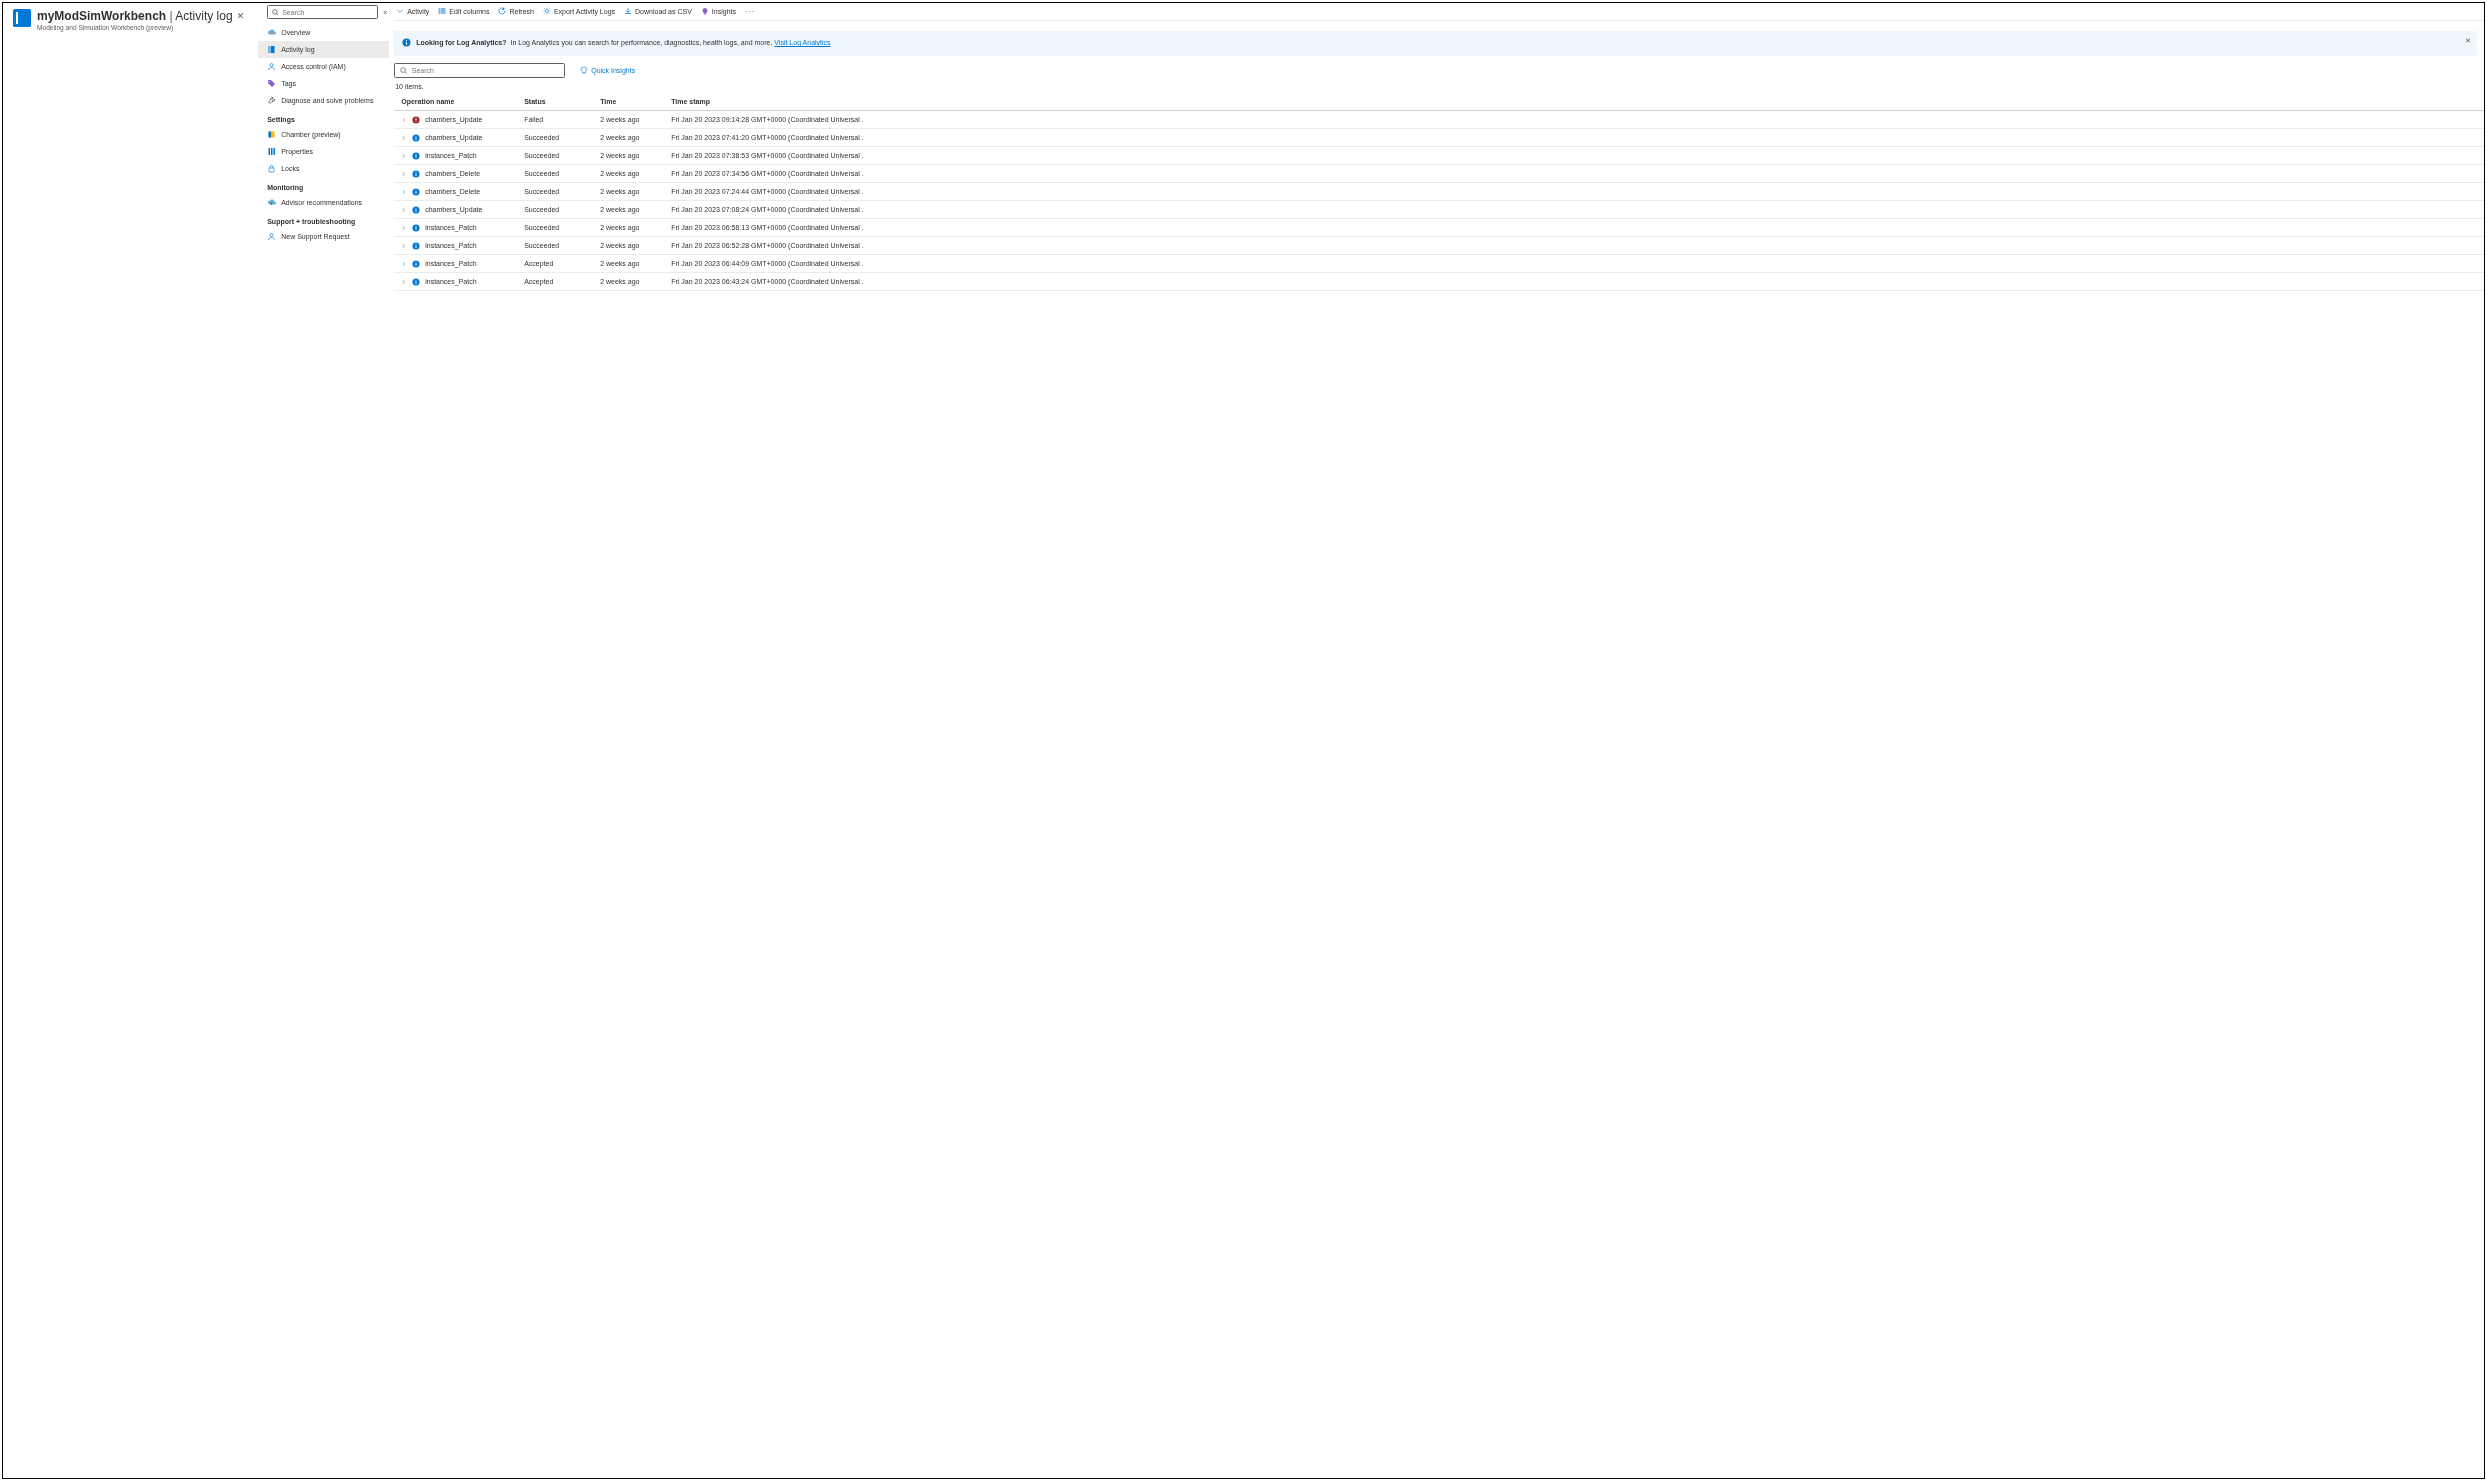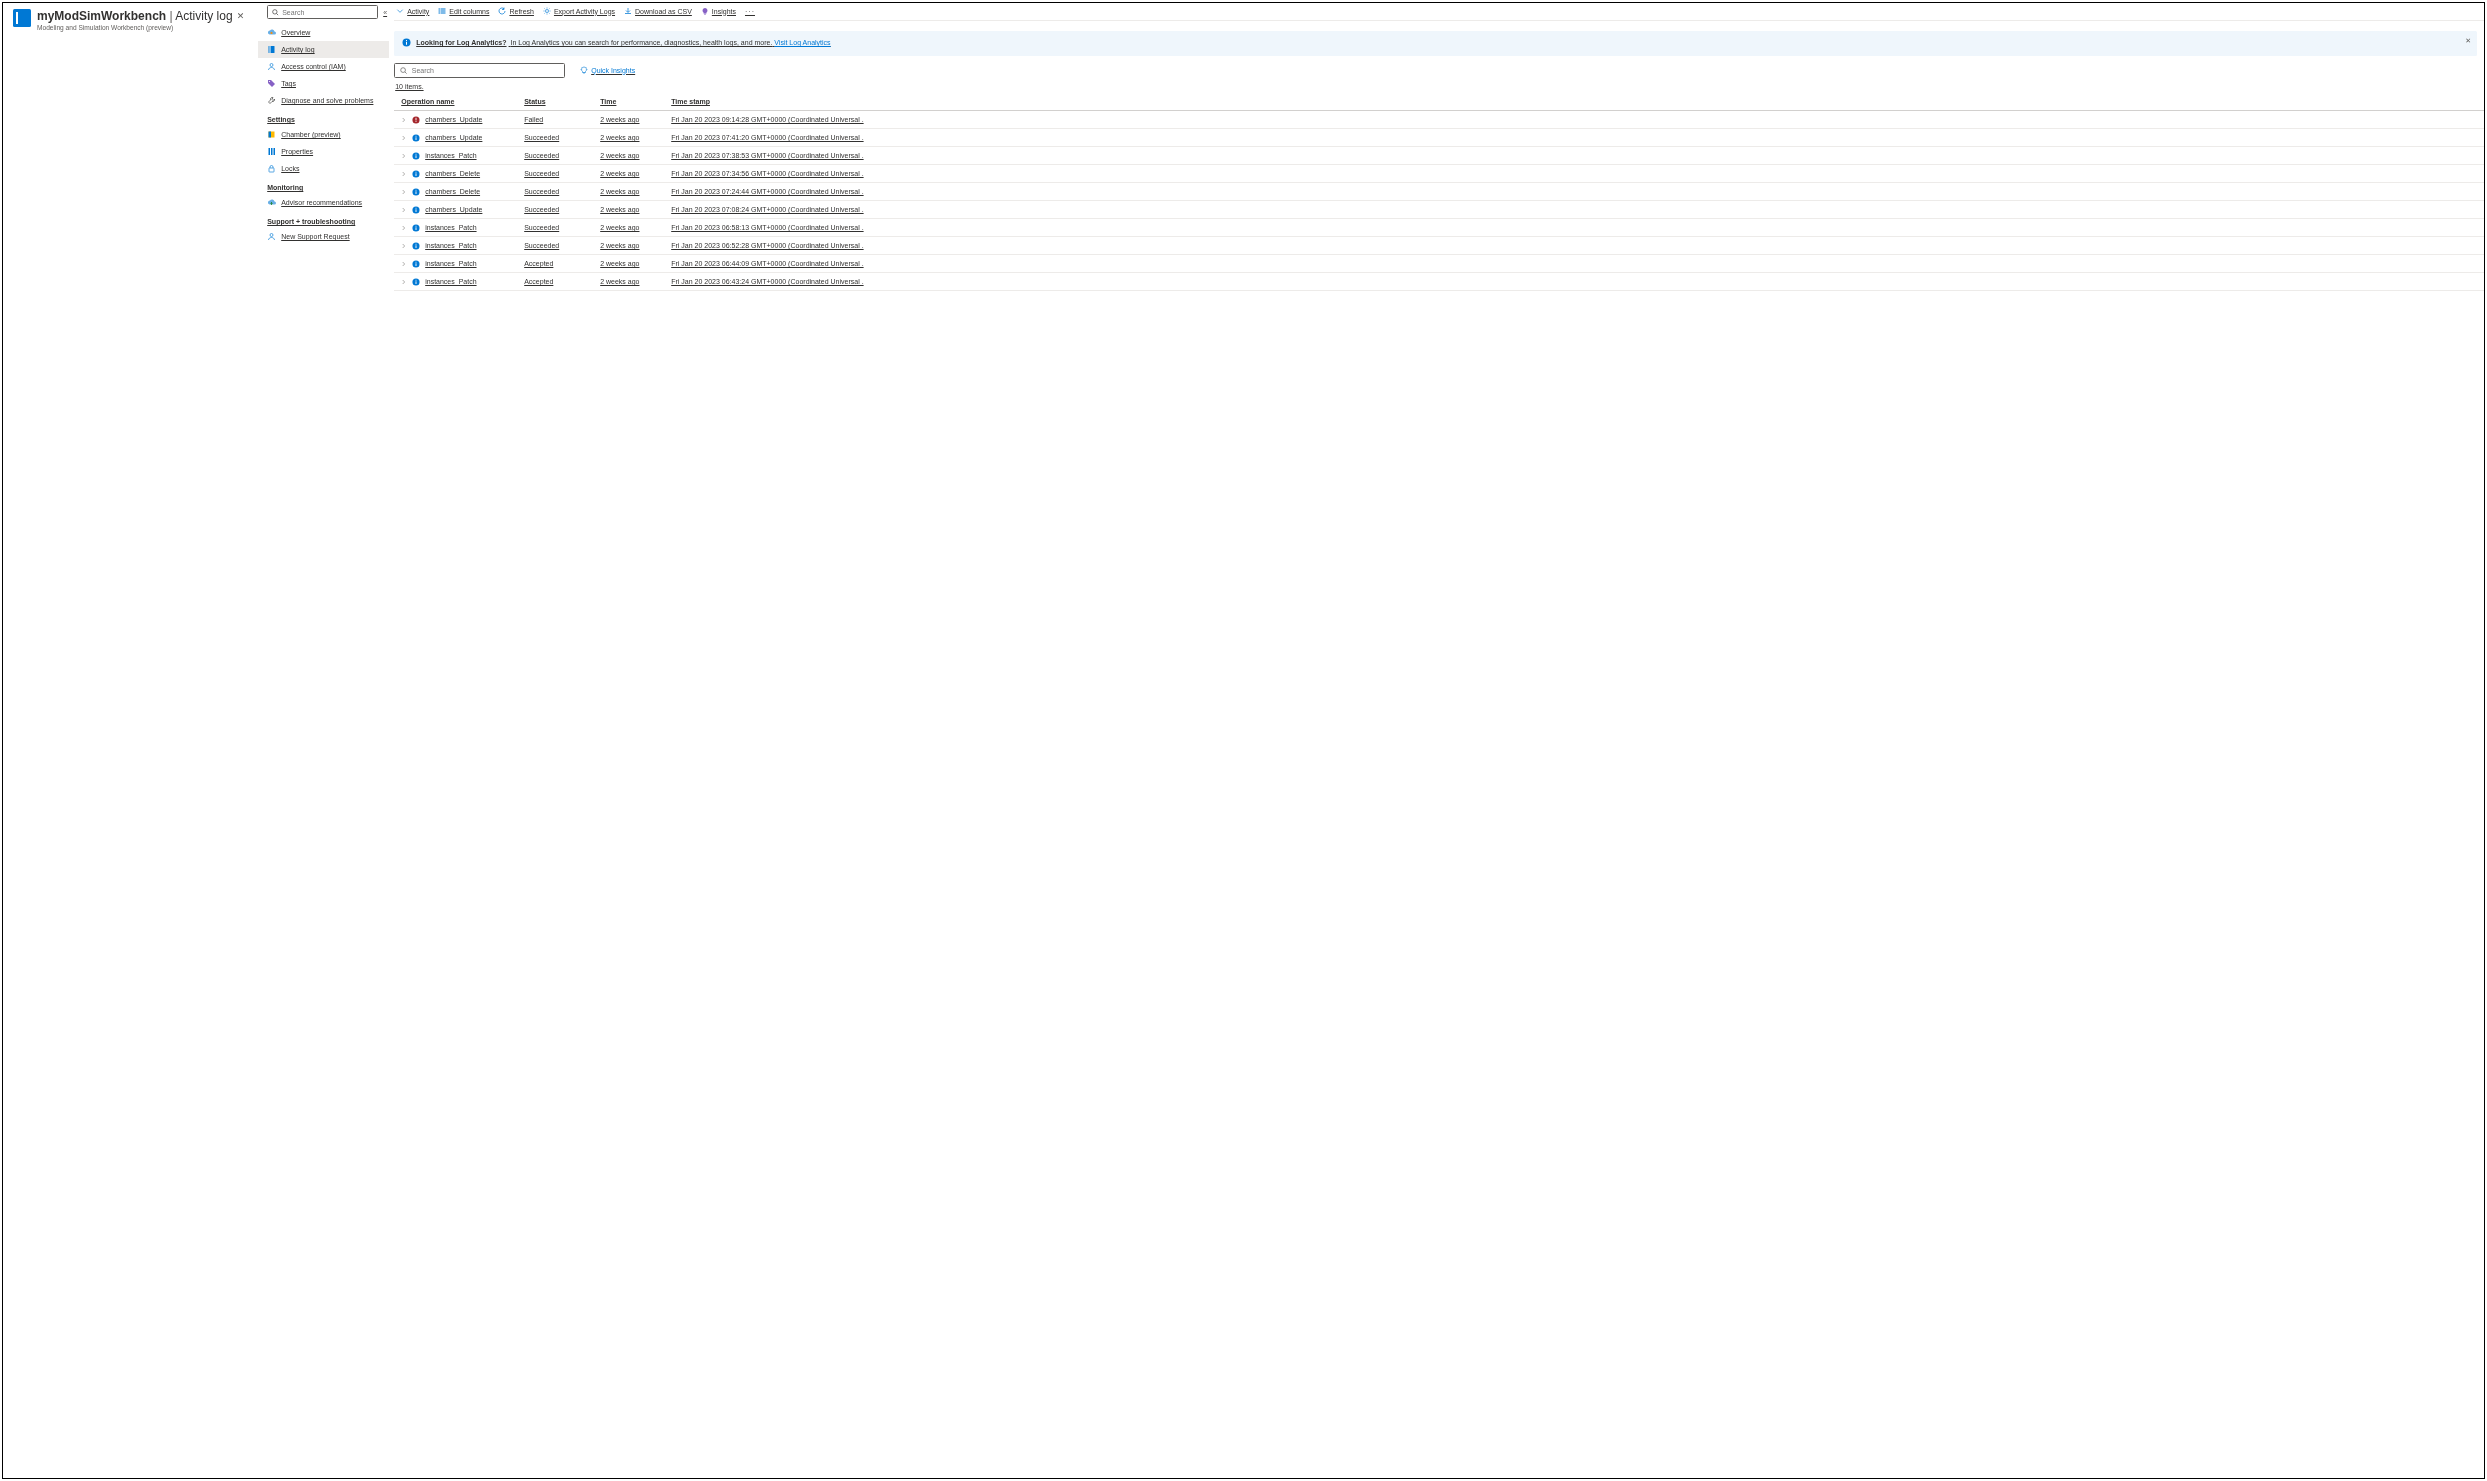--- a/index.html
+++ b/index.html
@@ -11,21 +11,21 @@
 .header-icon { width: 18px; height: 18px; background: #0078d4; border-radius: 1.5px; margin-right: 6px; flex-shrink: 0; position: relative; }
 .header-icon::after { content: ""; position: absolute; left: 3px; top: 3px; width: 1.5px; height: 12px; background: #fff; }
 .header-text { flex: 1; }
 .header-title { font-size: 12px; font-weight: 600; color: #323130; }
 .header-title .sep { font-weight: 400; color: #605e5c; }
 .header-title .sub { font-weight: 400; }
 .header-subtitle { font-size: 6.6px; color: #605e5c; margin-top: 1px; }
 .header-close { font-size: 9px; color: #605e5c; cursor: pointer; padding: 2px 4px; }
 
 
-.body { display: flex; flex: 1; text-decoration: underline; }
+.body { display: flex; flex: 1; }
 
 
 .sidebar { width: 131px; flex-shrink: 0; padding-top: 2px; }
 .sidebar-search-row { display: flex; align-items: center; padding: 0 5px 5px 9px; gap: 5px; }
 .sidebar-search { flex: 1; display: flex; align-items: center; border: 0.5px solid #605e5c; border-radius: 1.5px; padding: 2.5px 4px; }
 .sidebar-search svg { width: 7px; height: 7px; margin-right: 3px; }
 .sidebar-search input { border: none; outline: none; flex: 1; font-size: 7px; }
 .collapse-chevron { color: #605e5c; cursor: pointer; font-size: 7px; }
 .nav-item { display: flex; align-items: center; padding: 4px 9px; cursor: pointer; gap: 5px; }
 .nav-item.selected { background: #edebe9; }

